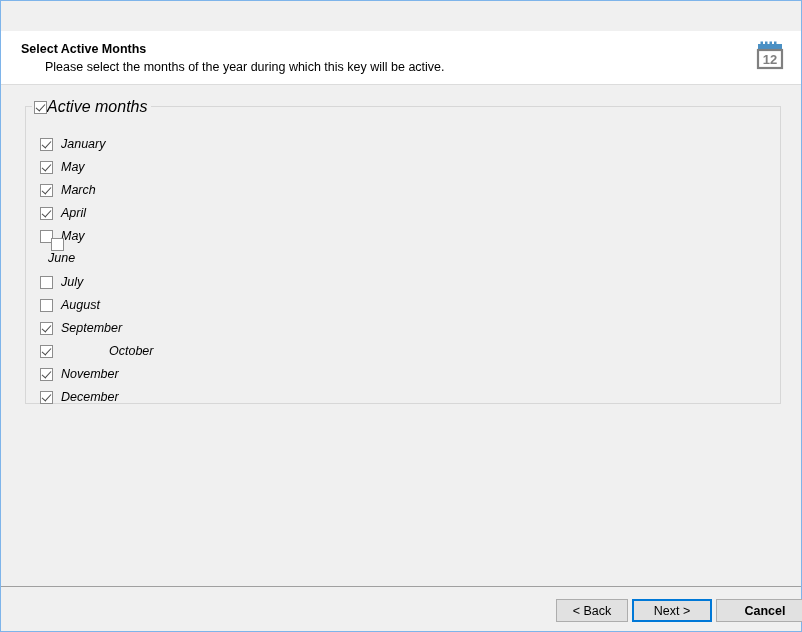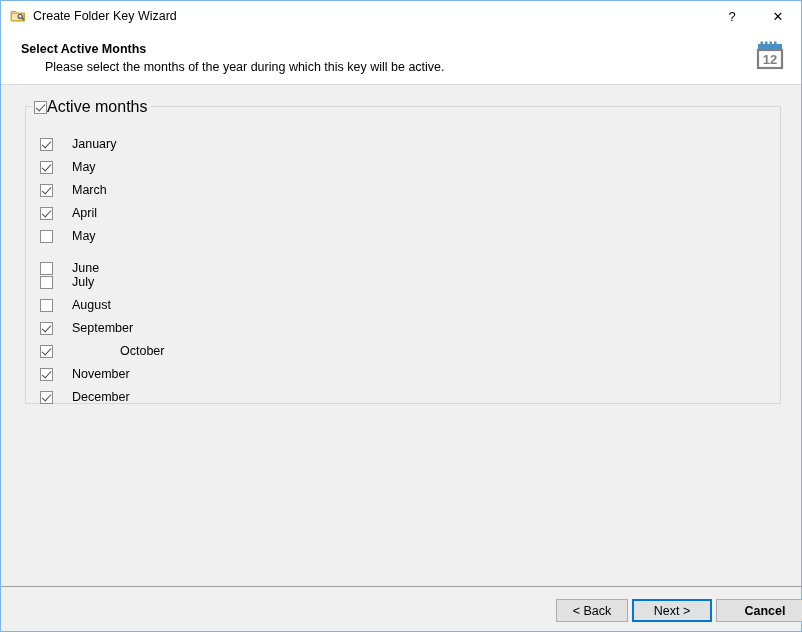--- a/index.html
+++ b/index.html
@@ -99,20 +99,21 @@
   }
 
   #groupbox {
     position: absolute;
     left: 24px;
     top: 20px;
     width: 756px;
     height: 298px;
     border: 1px solid #d7d7d7;
     border-radius: 0;
+    font-style: italic;
   }
 
   
   #group-caption {
     position: absolute;
     left: 6px;
     top: -10px;
     height: 20px;
     background: #f0f0f0;
     padding: 0 4px 0 2px;
@@ -123,21 +124,21 @@
   .cb-row {
     position: absolute;
     display: flex;
     align-items: center;
     height: 18px;
     cursor: default;
   }
   .cb-row .label {
     font-size: 12.5px;
     color: #000;
-    margin-left: 19px;
+    margin-left: 8px;
     white-space: nowrap;
   }
 
   .checkbox {
     width: 13px;
     height: 13px;
     flex: 0 0 auto;
     border: 1px solid #8d8d8d;
     background: #ffffff;
     position: relative;
@@ -190,36 +191,20 @@
   }
   #btn-back   { left: 555px; width: 72px; }
   #btn-next   { left: 631px; width: 80px; }
   #btn-cancel { left: 715px; width: 98px; font-weight: bold; }
 </style>
 </head>
 <body>
 
 <div id="window">
 
-  <div id="titlebar">
-    <div id="title-icon">
-      <svg width="16" height="16" viewBox="0 0 16 16">
-        <path d="M1 3.5 L6 3.5 L7.3 5 L14.5 5 L14.5 13 L1 13 Z" fill="#F6D78C" stroke="#C9A227" stroke-width="1"></path>
-        <path d="M1.5 5.5 L13 5.5 L14.2 12.5 L1.5 12.5 Z" fill="#FBE6B4" stroke="#C9A227" stroke-width="0.8"></path>
-        <circle cx="10.2" cy="8.4" r="2.1" fill="none" stroke="#5A6572" stroke-width="1.3"></circle>
-        <path d="M11.6 9.8 L14 12.2 M13 11.2 L13.9 10.4" stroke="#5A6572" stroke-width="1.3" fill="none"></path>
-      </svg>
-    </div>
-    <div id="title-text">Create Folder Key Wizard</div>
-
-    <div id="titlebar-buttons">
-      <div class="tb-btn" id="help-btn">?</div>
-      <div class="tb-btn" id="close-btn">✕</div>
-    </div>
-  </div>
 
   <div id="header">
     <div id="header-title">Select Active Months</div>
     <div id="header-subtitle">Please select the months of the year during which this key will be active.</div>
     <div id="header-icon">
       <svg width="34" height="34" viewBox="0 0 34 34">
         <rect x="5" y="5" width="24" height="6" fill="#4A90C4"></rect>
         <rect x="7.5" y="2.5" width="2.5" height="5" fill="#4A90C4"></rect>
         <rect x="12" y="2.5" width="2.5" height="5" fill="#4A90C4"></rect>
         <rect x="16.5" y="2.5" width="2.5" height="5" fill="#4A90C4"></rect>
@@ -252,21 +237,21 @@
         <span class="label">March</span>
       </div>
       <div class="cb-row" style="left:14px; top:97px;">
         <span class="checkbox checked"></span>
         <span class="label">April</span>
       </div>
       <div class="cb-row" style="left:14px; top:120px;">
         <span class="checkbox"></span>
         <span class="label">May</span>
       </div>
-      <div class="cb-row" style="left:14px; top:152px;">
+      <div class="cb-row" style="left:14px; top:131px;flex-direction:column;">
         <span class="checkbox"></span>
         <span class="label">June</span>
       </div>
       <div class="cb-row" style="left:14px; top:166px;">
         <span class="checkbox"></span>
         <span class="label">July</span>
       </div>
       <div class="cb-row" style="left:14px; top:189px;">
         <span class="checkbox"></span>
         <span class="label">August</span>

